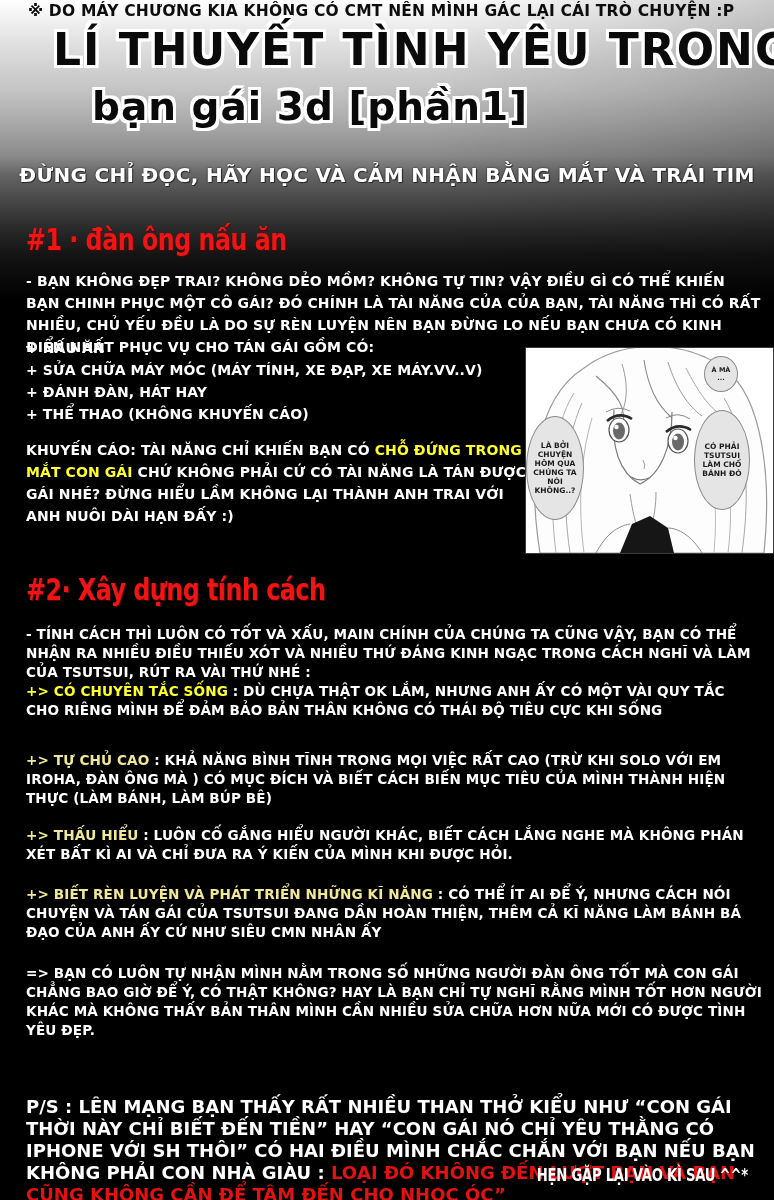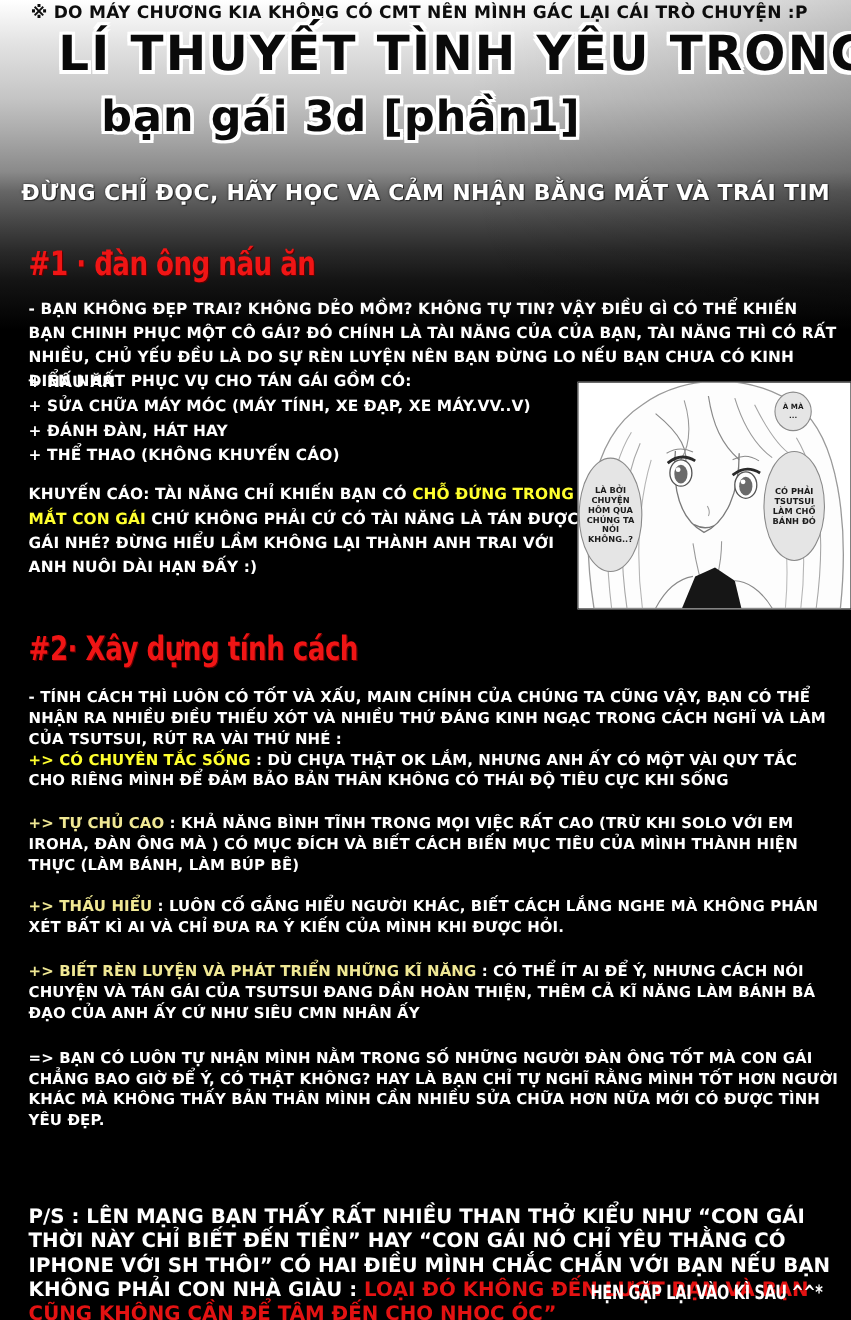--- a/index.html
+++ b/index.html
@@ -37,21 +37,21 @@
   .bubble{position:absolute;background:#e5e5e5;border:1.5px solid #8a8a8a;border-radius:50%;
     display:flex;align-items:center;justify-content:center;text-align:center;
     font-size:7.5px;line-height:9px;color:#1c1c1c;padding:4px;box-sizing:border-box;}
   .bubble-left{left:0px;top:68px;width:58px;height:104px;}
   .bubble-right{left:168px;top:62px;width:56px;height:100px;}
   .bubble-small{left:178px;top:8px;width:34px;height:36px;font-size:6.5px;line-height:8px;}
   .s2-block{position:absolute;left:26px;top:578px;width:736px;}
   .s2-heading-row{margin-bottom:18px;}
   .s2-txt{font-size:13.6px;line-height:19px;letter-spacing:0.1px;margin-top:18px;}
   .point1{margin-top:0px;}
-  .point2{margin-top:20px;}
+  .point2{margin-top:31px;}
   .point3{}
   .point4{margin-top:21px;}
   .conclusion{margin-top:22px;}
   .footer-ps{position:absolute;left:26px;top:1096px;width:735px;font-size:18px;line-height:22px;}
   .ps-red{color:#e31212;}
   .sign-off{position:absolute;right:26px;top:1166px;font-size:15px;letter-spacing:-0.3px;
     display:inline-block;transform:scale(0.88,1.18);transform-origin:right center;white-space:nowrap;}
 </style>
 </head>
 <body>

